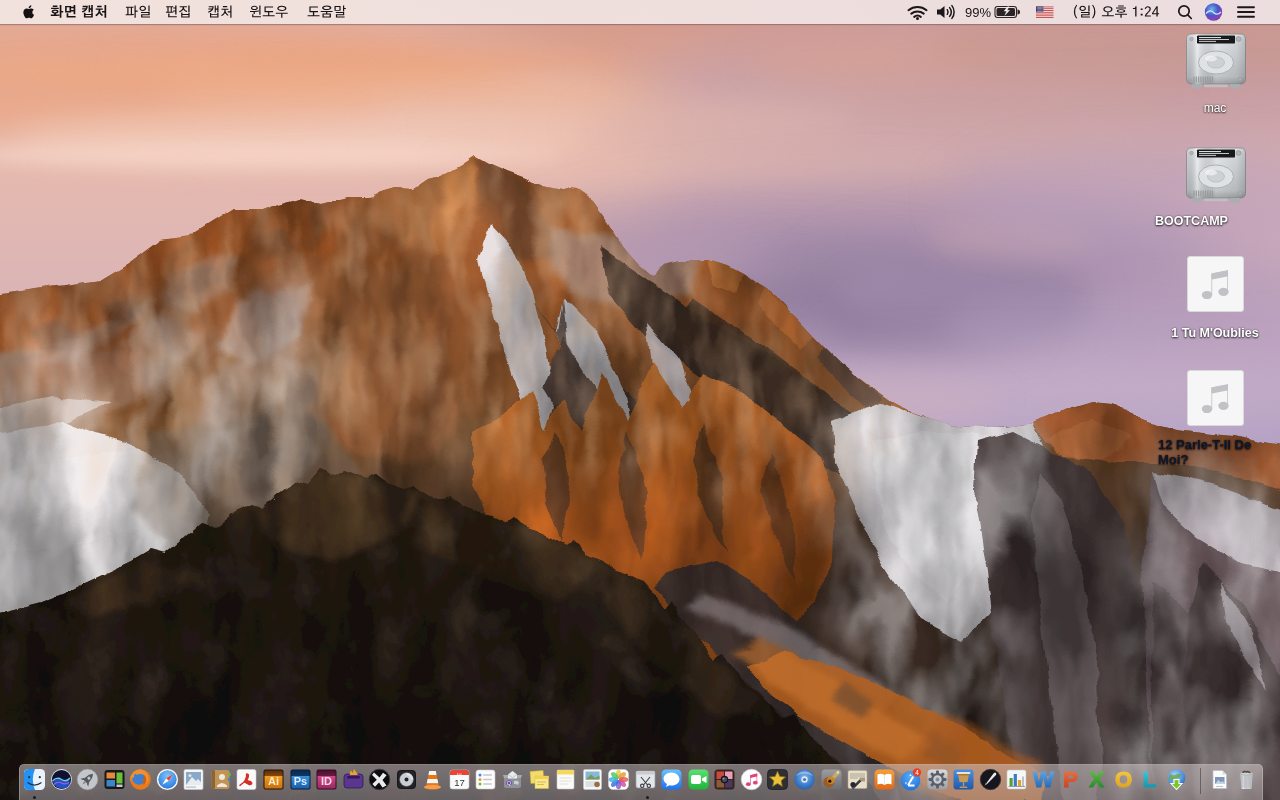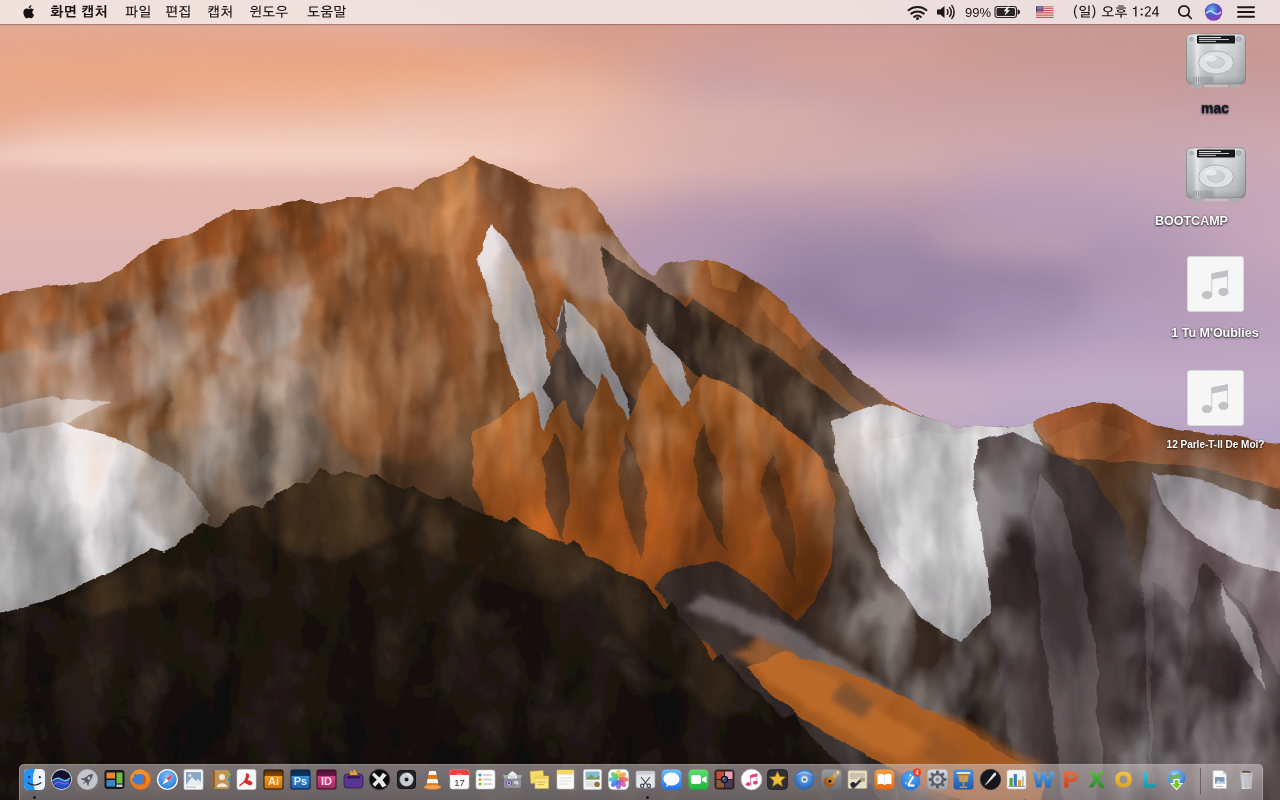--- a/index.html
+++ b/index.html
@@ -362,21 +362,21 @@
           <line x1="20.5" y1="45.5" x2="20.5" y2="51.5"></line>
           <line x1="22.799999999999997" y1="45.5" x2="22.799999999999997" y2="51.5"></line>
           <line x1="25.099999999999998" y1="45.5" x2="25.099999999999998" y2="51.5"></line>
           <line x1="27.4" y1="45.5" x2="27.4" y2="51.5"></line>
         </g>
 <circle cx="55" cy="48.5" r="1.7" fill="#aeb2b5" stroke="#8a8e90" stroke-width="0.4"></circle>
 <rect x="7" y="53" width="10" height="4.5" rx="1" fill="#aaaeb1"></rect>
         <rect x="45" y="53" width="10" height="4.5" rx="1" fill="#aaaeb1"></rect>
 <rect x="19" y="53.5" width="24" height="2.8" rx="1" fill="#bfc3c6" opacity="0.85"></rect>
 </svg></div>
-    <div style="position:absolute;left:1165px;top:101px;width:100px;color:#0f172a;font-weight:bold;font-size:14px;text-align:center;text-shadow:0 1px 2px rgba(0,0,0,0.75), 0 0 2px rgba(0,0,0,0.5);line-height:15px;">mac</div>
+    <div style="position:absolute;left:1165px;top:101px;width:100px;color:#ffffff;font-weight:normal;font-size:12px;text-align:center;text-shadow:0 1px 2px rgba(0,0,0,0.75), 0 0 2px rgba(0,0,0,0.5);line-height:15px;">mac</div>
     <div style="position:absolute;left:1185px;top:145px;width:62px;height:60px"><svg width="62" height="60" viewBox="0 0 62 60">
 <defs>
           <linearGradient id="hddb" x1="0" y1="0" x2="0" y2="1">
 <stop offset="0" stop-color="#fbfcfd"></stop>
             <stop offset="0.10" stop-color="#e3e6e9"></stop>
             <stop offset="0.45" stop-color="#d6dadd"></stop>
             <stop offset="0.85" stop-color="#c3c7ca"></stop>
             <stop offset="1" stop-color="#a2a6a9"></stop>
           </linearGradient>
 <linearGradient id="hddsh" x1="0" y1="0" x2="1" y2="0">
@@ -429,21 +429,21 @@
     <div style="position:absolute;left:1145px;top:326px;width:140px;color:#fff;font-weight:bold;font-size:12.5px;text-align:center;text-shadow:0 1px 2px rgba(0,0,0,0.75), 0 0 2px rgba(0,0,0,0.5);line-height:15px;">1 Tu M'Oublies</div>
     <div style="position:absolute;left:1187px;top:370px;width:57px;height:56px"><svg width="57" height="56" viewBox="0 0 57 56">
 <rect x="0.5" y="0.5" width="56" height="55" rx="2.5" fill="#f6f6f7" stroke="#dadadc" stroke-width="1"></rect>
 <g fill="#c2c2c6">
           <ellipse cx="20" cy="39" rx="5.2" ry="4.1"></ellipse>
           <ellipse cx="36.5" cy="35.8" rx="5.2" ry="4.1"></ellipse>
 <path d="M24.4,39 V17.6 L41,14.3 V35.8 H40.2 V20.4 L25.2,23.4 V39 Z"></path>
 <path d="M24.4,17.6 L41,14.3 V19.1 L24.4,22.4 Z"></path>
         </g>
 </svg></div>
-    <div style="position:absolute;left:1158px;top:437px;width:115px;color:#ffffff;font-weight:bold;font-size:10px;text-align:center;text-shadow:0 1px 2px rgba(0,0,0,0.75), 0 0 2px rgba(0,0,0,0.5);line-height:15px;">12 Parle-T-Il De Moi?</div>
+    <div style="position:absolute;left:1158px;top:437px;width:115px;color:#0f172a;font-weight:bold;font-size:13px;text-align:left;text-shadow:0 1px 2px rgba(0,0,0,0.75), 0 0 2px rgba(0,0,0,0.5);line-height:15px;">12 Parle-T-Il De Moi?</div>
 <div id="dock"></div>
     <div style="position:absolute;left:1200px;top:768px;width:1px;height:26px;background:rgba(60,55,58,0.55)"></div>
     <svg width="0" height="0" style="position:absolute">
       <defs>
 <radialGradient id="safg" cx="0.5" cy="0.3" r="0.9">
           <stop offset="0" stop-color="#7ec4f8"></stop>
           <stop offset="1" stop-color="#1567d8"></stop>
         </radialGradient>
 <linearGradient id="aig" x1="0" y1="0" x2="0" y2="1">
           <stop offset="0" stop-color="#5a2e08"></stop>

